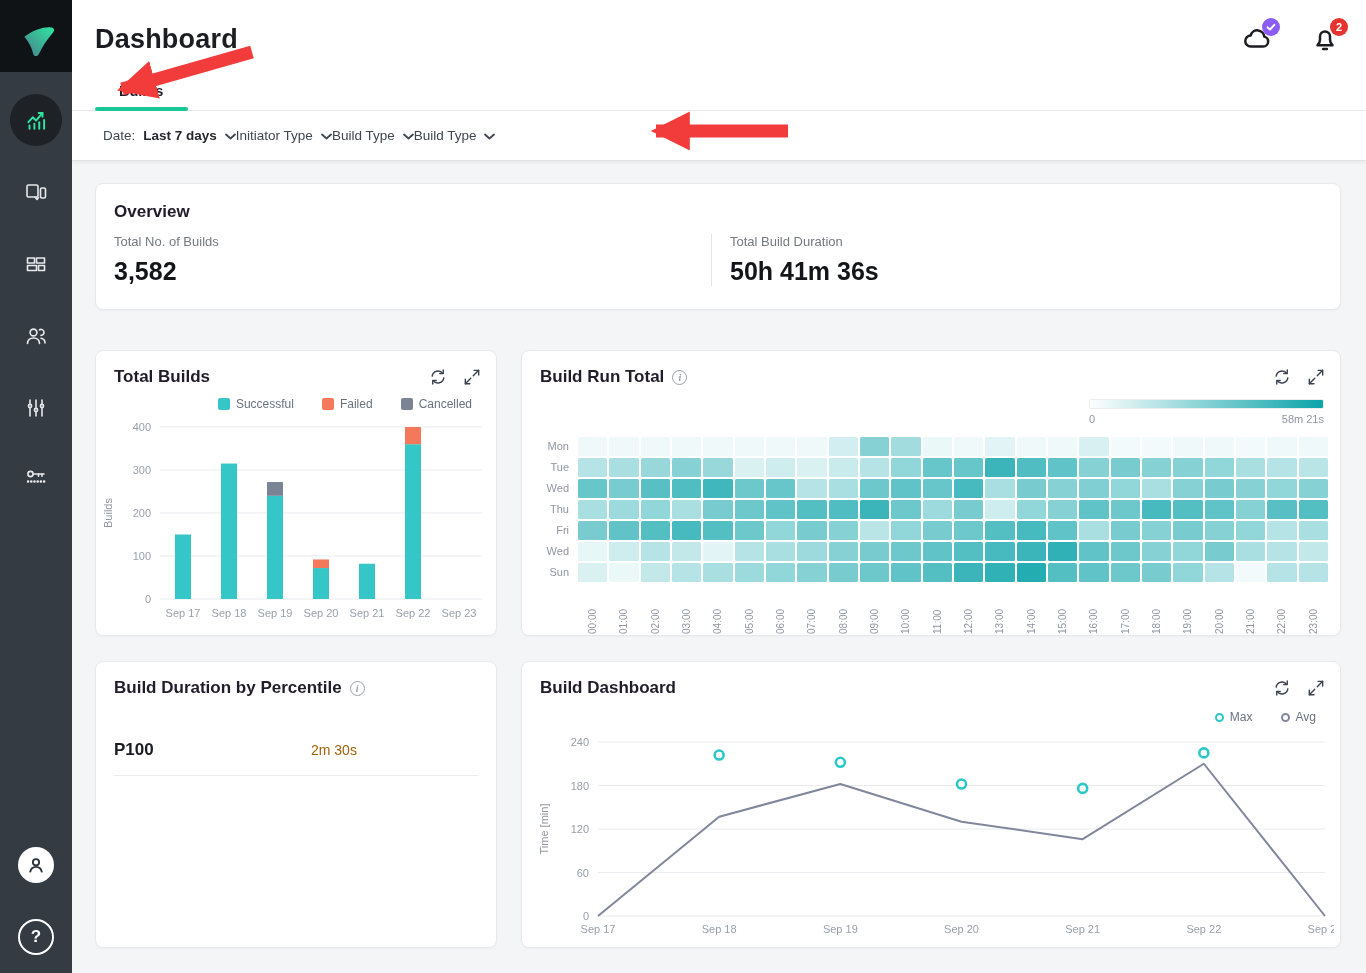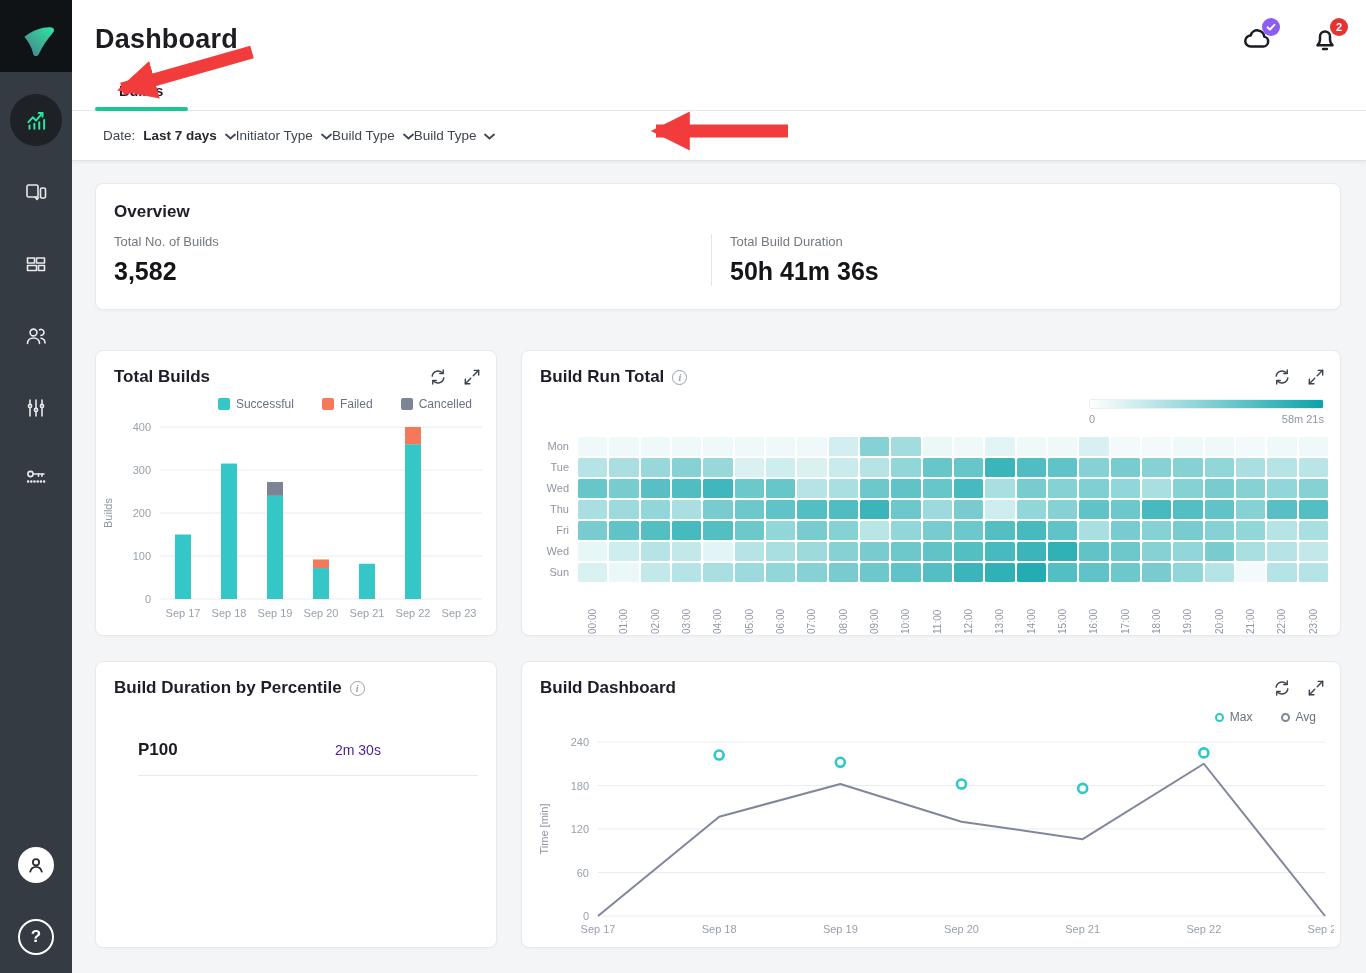--- a/index.html
+++ b/index.html
@@ -72,23 +72,23 @@
   .heat-scale-labels { position:absolute; right:16px; top:62px; width:235px; display:flex; justify-content:space-between; font-size:11px; color:#8f95a3; }
   .heat-grid { position:absolute; left:14px; top:86px; right:12px; display:grid; grid-template-columns:40px repeat(24,1fr); grid-auto-rows:19px; gap:2px; }
   .heat-rowlab { font-size:11px; color:#8f95a3; text-align:right; padding-right:7px; line-height:19px; }
   .heat-cell { border-radius:1.5px; }
   .heat-xlabs { position:absolute; left:14px; top:235px; right:12px; display:grid; grid-template-columns:40px repeat(24,1fr); gap:2px; height:48px; }
   .heat-xlab { writing-mode:vertical-rl; transform:rotate(180deg); font-size:10px; color:#8f95a3; justify-self:center; }
 
   
   .pct-rows { position:absolute; left:18px; right:18px; top:62px; }
   .pct-row { height:52px; display:flex; align-items:center; }
-  .pct-row.bordered { border-bottom:1px solid #e8eaec;margin-left:24px; }
+  .pct-row.bordered { border-bottom:1px solid #e8eaec; }
   .pct-label { width:197px; font-size:17px; font-weight:700; color:#1b1c21; }
-  .pct-value { font-size:14px; color:#4c1d95; }
+  .pct-value { font-size:14px; color:#a16207; }
 
   
   #anno { position:absolute; inset:0; z-index:60; pointer-events:none; }
 </style>
 </head>
 <body>
 
 <div class="page">
 
   <nav class="sidebar">

